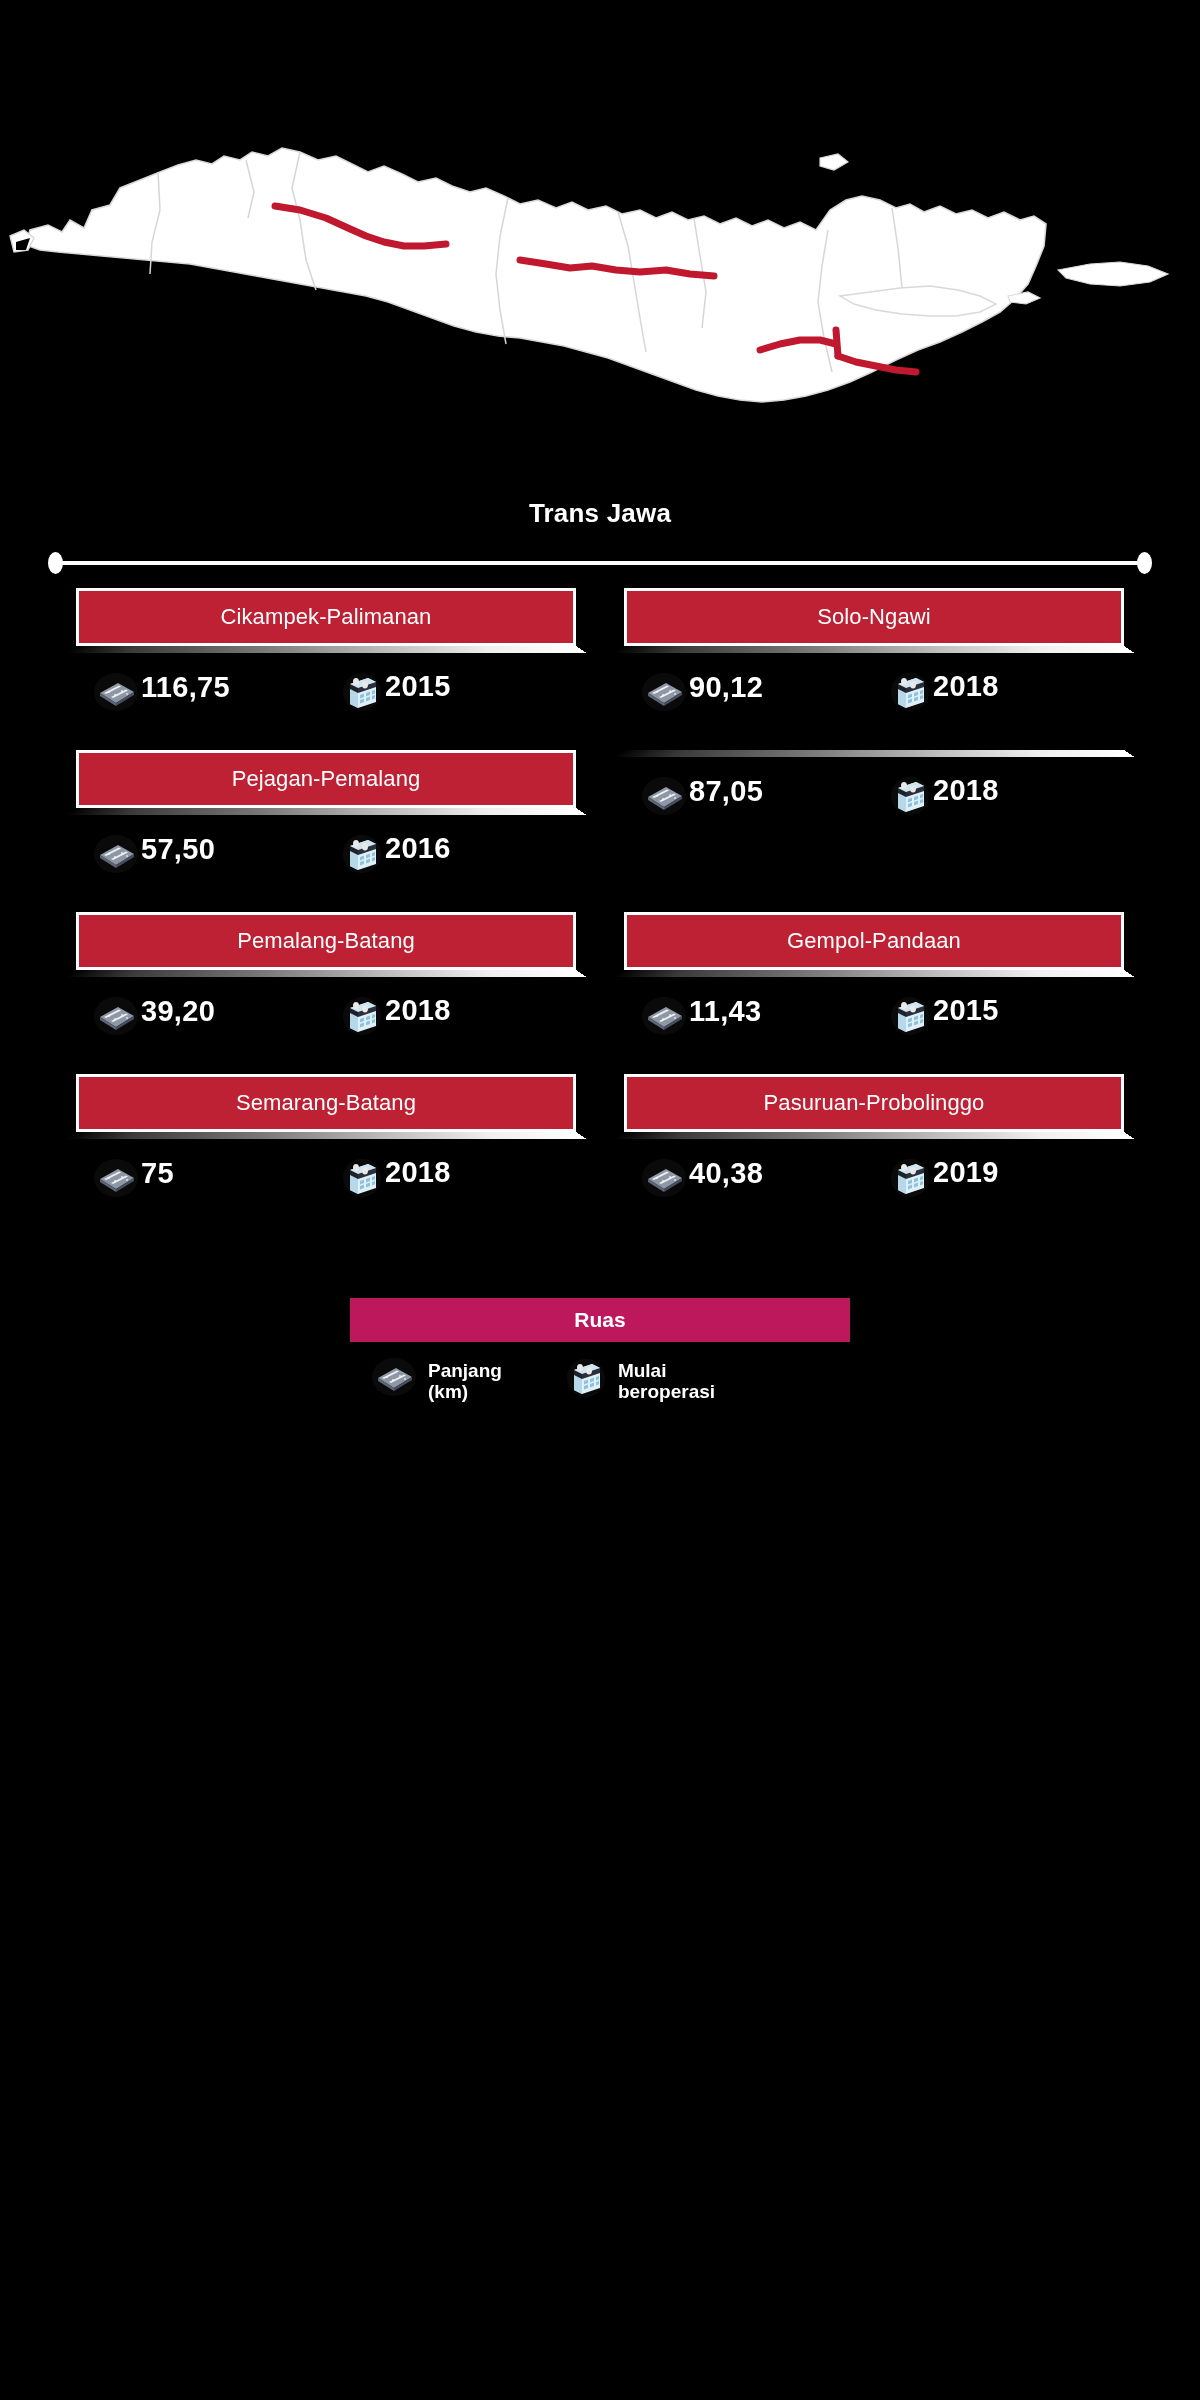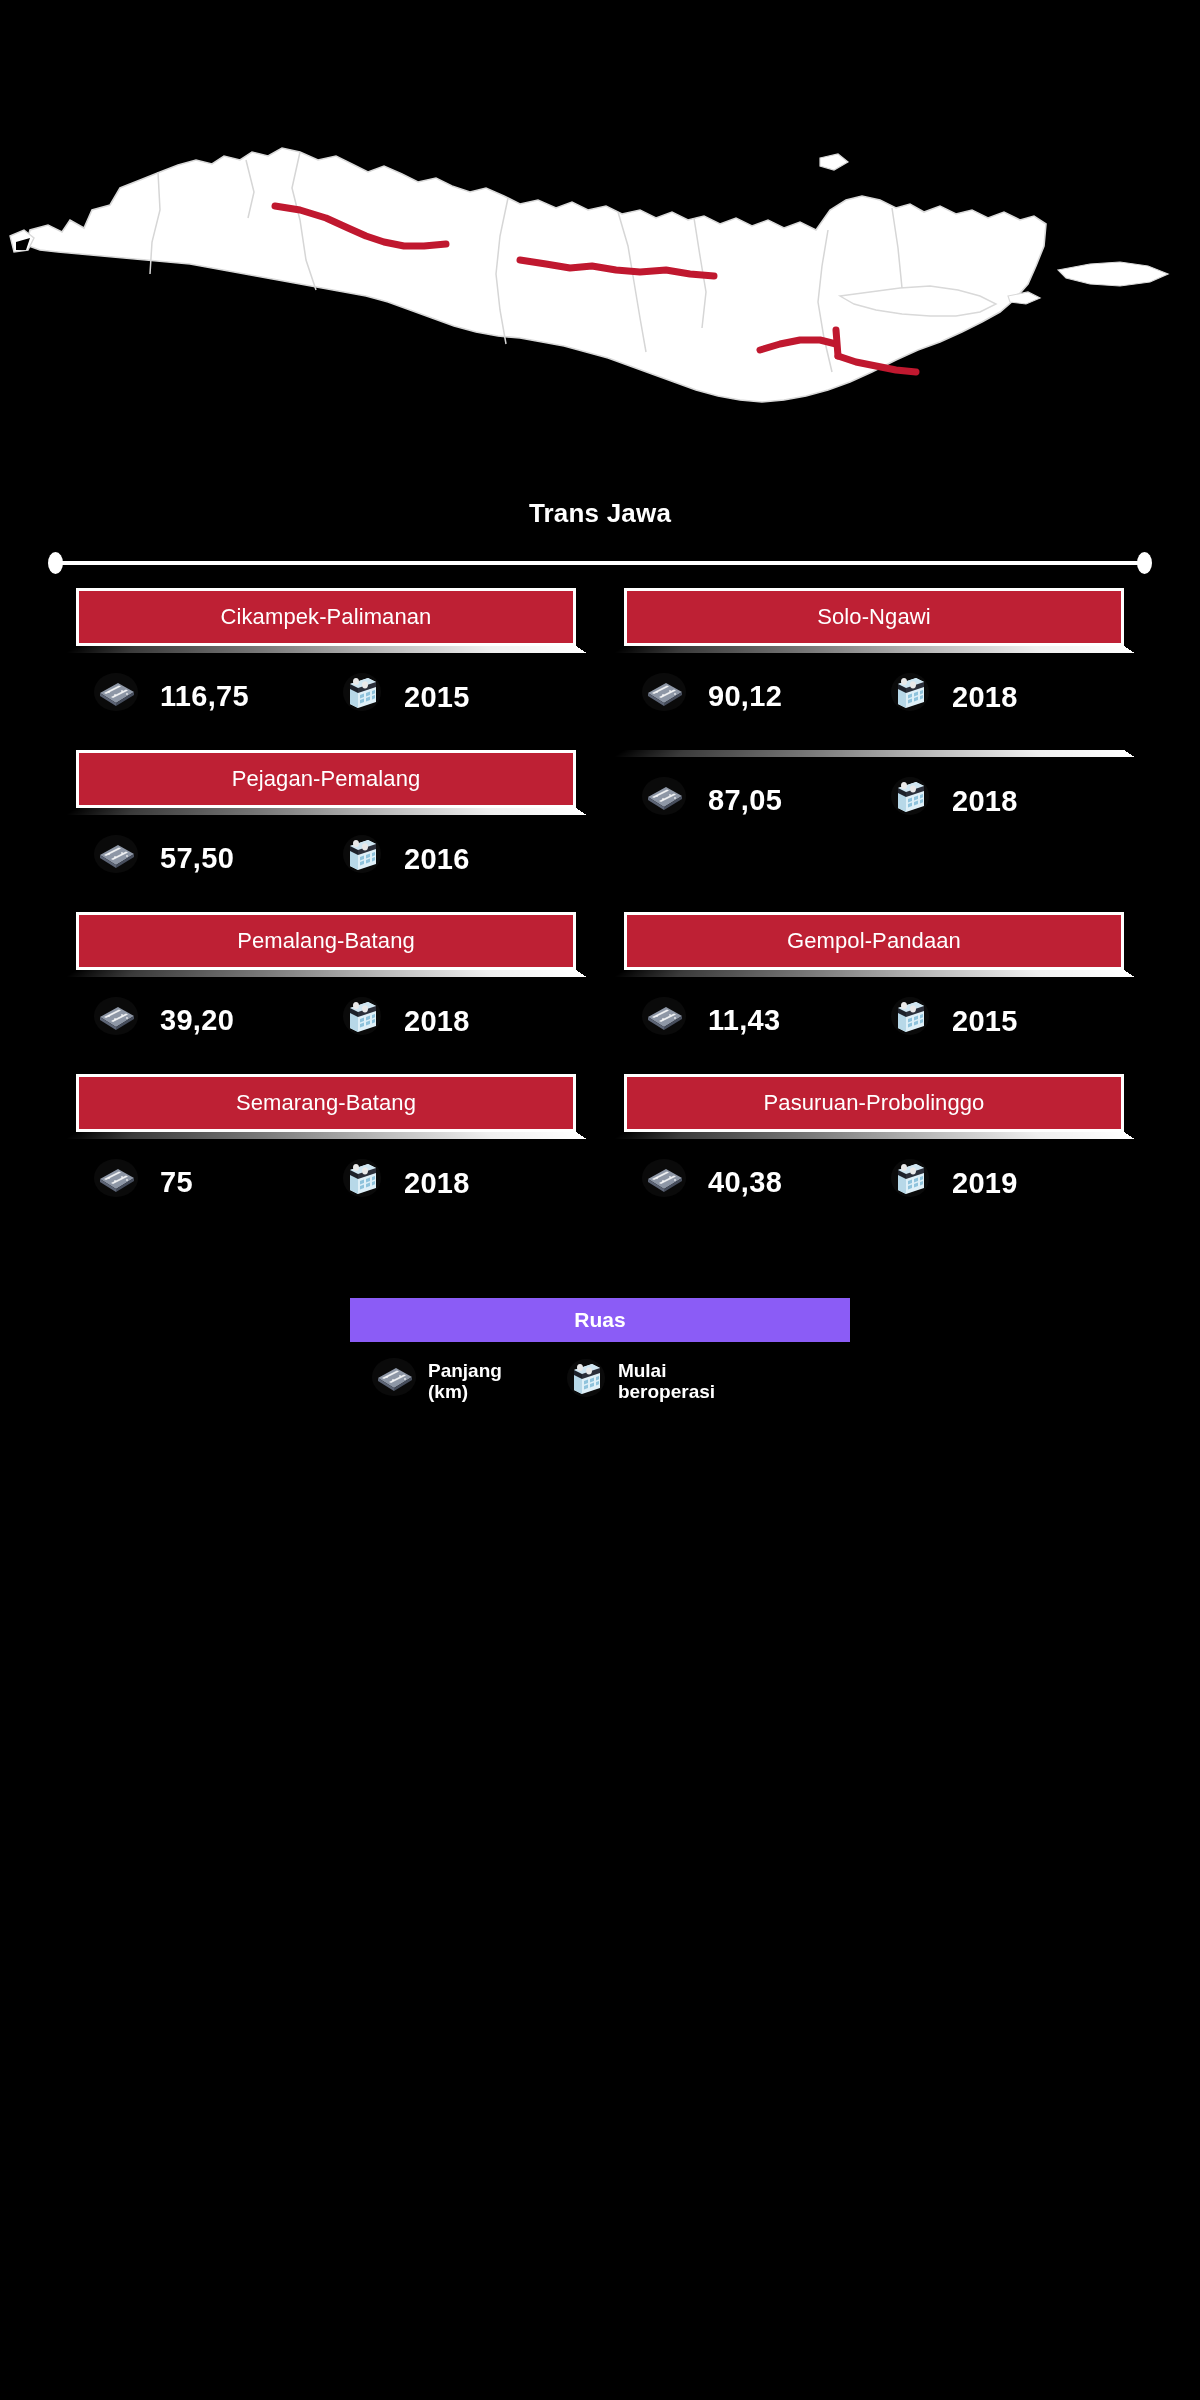--- a/index.html
+++ b/index.html
@@ -114,22 +114,22 @@
   .card-stats {
     position: relative;
     margin-top: 6px;
     display: flex;
     align-items: center;
     height: 56px;
     z-index: 3;
   }
   .stat {
     display: flex;
-    align-items: flex-end;
-    gap: 22px;
+    align-items: flex-start;
+    gap: 3px;
   }
   .stat.length { width: 52%; padding-left: 18px; }
   .stat.year   { width: 48%; padding-left: 6px; }
 
   .stat-value {
     color: #ffffff;
     font-size: 29px;
     font-weight: bold;
     letter-spacing: .3px;
     line-height: 1;
@@ -141,21 +141,21 @@
   .legend {
     position: absolute;
     left: 0;
     top: 1298px;
     width: 1200px;
   }
   .legend-bar {
     width: 500px;
     margin: 0 auto;
     height: 44px;
-    background: #8b5cf6;
+    background: #be185d;
     display: flex;
     align-items: center;
     justify-content: center;
   }
   .legend-bar-label {
     color: #ffffff;
     font-size: 21px;
     font-weight: bold;
   }
   .legend-items {

